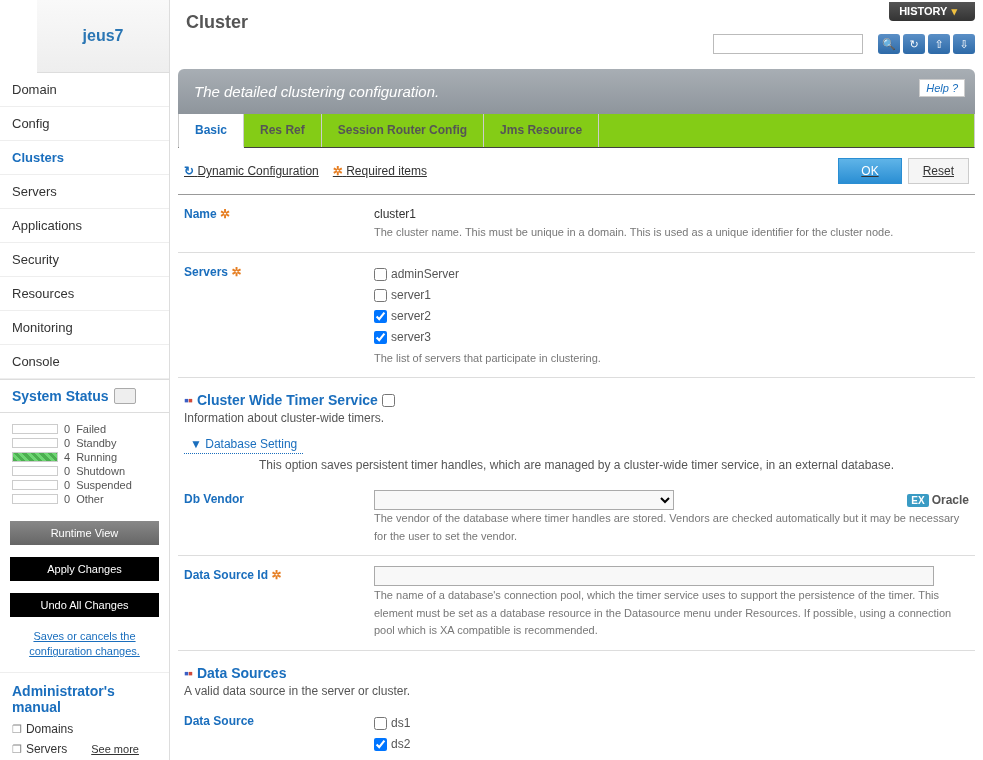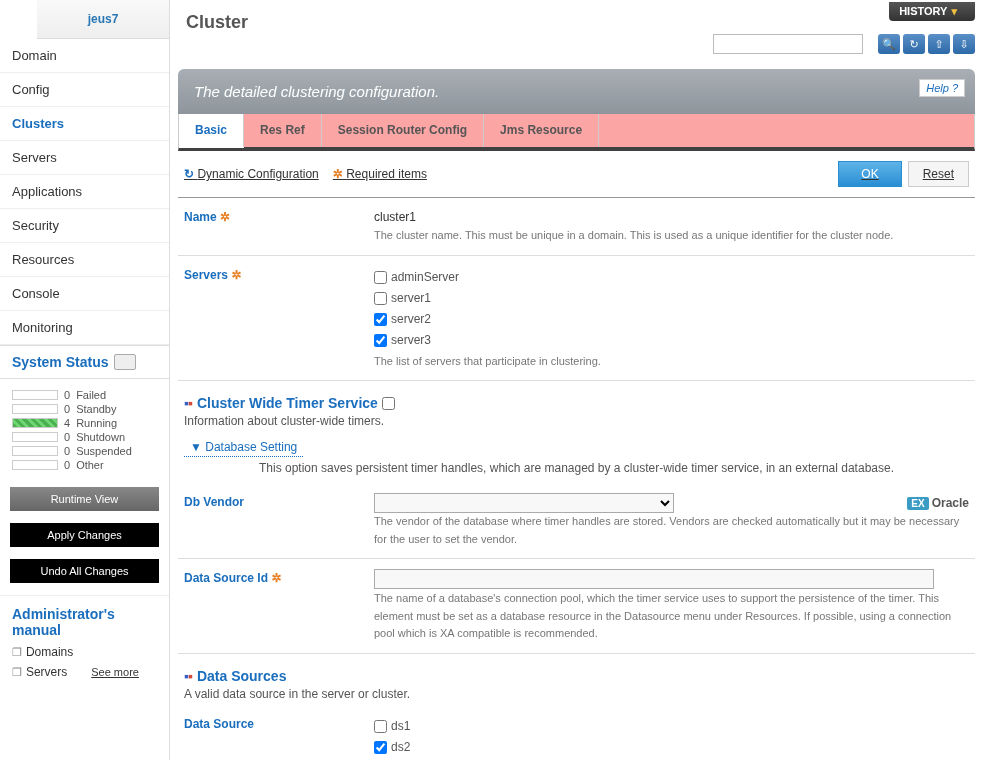--- a/index.html
+++ b/index.html
@@ -1,19 +1,19 @@
 <!DOCTYPE html>
 <html><head>
 <meta charset="utf-8">
 <style>
 * { box-sizing: border-box; margin: 0; padding: 0; }
 body { font-family: Arial, sans-serif; font-size: 12px; color: #333; background: #fff; width: 983px; height: 760px; overflow: hidden; }
 .layout { display: flex; height: 100%; }
 .sidebar { width: 170px; border-right: 1px solid #ddd; background: #fff; display: flex; flex-direction: column; }
-.sidebar-header { text-align: center; padding: 12px 0; font-size: 12px; color: #2a76b4; font-weight: bold; border-bottom: 1px solid #ddd; background: linear-gradient(#f9f9f9,#eee); margin-left: 37px; }
+.sidebar-header { text-align: center; padding: 27px 0; font-size: 16px; color: #2a76b4; font-weight: bold; border-bottom: 1px solid #ddd; background: linear-gradient(#f9f9f9,#eee); margin-left: 37px; }
 .nav-item { padding: 9px 12px; border-bottom: 1px solid #eee; color: #333; cursor: pointer; font-size: 13px; }
 .nav-item.active { color: #1a6ebd; font-weight: bold; }
 .sys-status-h { padding: 8px 12px; color: #1a6ebd; font-weight: bold; font-size: 14px; border-top: 1px solid #ddd; border-bottom: 1px solid #ddd; display:flex; align-items:center; gap:6px;}
 .sys-status { padding: 8px 12px; }
 .stat-row { display: flex; align-items: center; gap: 6px; margin: 2px 0; font-size: 11px; color:#555;}
 .stat-bar { width: 46px; height: 10px; border: 1px solid #ccc; }
 .stat-bar.run { background: repeating-linear-gradient(45deg,#4CAF50,#4CAF50 3px,#6ed673 3px,#6ed673 6px); }
 .btn-block { margin: 6px 10px; padding: 6px; text-align: center; color: #fff; font-size: 11px; cursor: pointer; }
 .btn-grey { background: linear-gradient(#888,#666); }
 .btn-dark { background: #000; }
@@ -24,21 +24,21 @@
 
 .main { flex: 1; padding: 0 8px; position: relative; overflow-y:auto;}
 .history-btn { position: absolute; right: 8px; top: 2px; background: linear-gradient(#555,#333); color: #fff; padding: 3px 18px 3px 10px; font-size: 11px; font-weight: bold; border-radius:0 0 4px 4px; cursor:pointer;}
 .history-btn::after{content:"▾"; color:#f0c040; margin-left:4px;}
 .page-title { font-size: 18px; color: #555; padding: 12px 0 6px 8px; font-weight:bold;}
 .top-icons { position:absolute; right:8px; top:34px; display:flex; gap:3px;}
 .top-icons .icn { width:22px; height:20px; background:linear-gradient(#5a8fc6,#2d6aa8); border-radius:3px; display:flex; align-items:center; justify-content:center; color:#fff; font-size:11px; cursor:pointer;}
 .search-box { position:absolute; right:120px; top:34px; width:150px; height:20px; border:1px solid #bbb;}
 .banner { background: linear-gradient(#a8aeb4,#8e959c); color: #fff; padding: 14px 16px; font-size: 15px; font-style: italic; border-radius: 6px 6px 0 0; margin-top: 30px; position:relative;}
 .help-btn { position:absolute; right:10px; top:10px; background:#fff; color:#1a6ebd; padding:2px 6px; font-size:11px; border:1px solid #ccc; cursor:pointer;}
-.tabs { display: flex; border-bottom: 4px solid #404040; background:#fca5a5; border-left:1px solid #ccc; border-right:1px solid #ccc;}
+.tabs { display: flex; border-bottom: 1px solid #404040; background:#84cc16; border-left:1px solid #ccc; border-right:1px solid #ccc;}
 .tab { padding: 9px 16px; font-size: 12px; font-weight: bold; color: #555; cursor: pointer; border-right:1px solid #ccc;}
 .tab.active { background: #fff; color: #1a6ebd; border-bottom:2px solid #fff; margin-bottom:-1px;}
 .legend-row { display:flex; align-items:center; padding:10px 6px; gap:8px; border-bottom:1px solid #999;text-decoration:underline;}
 .legend-row .left { display:flex; gap:14px; align-items:center;}
 .legend-row .right { margin-left:auto; display:flex; gap:6px;}
 .btn-ok { background: linear-gradient(#5fb4e8,#2a8ed3); color:#fff; padding:5px 22px; border:1px solid #2a8ed3; cursor:pointer; font-size:12px;}
 .btn-reset { background:#f5f5f5; padding:5px 14px; border:1px solid #ccc; cursor:pointer; font-size:12px;}
 .dyn-icon{color:#1a6ebd; font-weight:bold;}
 .req-icon{color:#e67e22; font-weight:bold;}
 .form-row { display:flex; padding:10px 6px; border-bottom:1px solid #ddd; }
@@ -66,22 +66,22 @@
   <div class="sidebar">
     <div class="sidebar-header">jeus7</div>
     <div>
       <div class="nav-item">Domain</div>
       <div class="nav-item">Config</div>
       <div class="nav-item active">Clusters</div>
       <div class="nav-item">Servers</div>
       <div class="nav-item">Applications</div>
       <div class="nav-item">Security</div>
       <div class="nav-item">Resources</div>
+      <div class="nav-item">Monitoring</div>
       <div class="nav-item">Console</div>
-      <div class="nav-item">Monitoring</div>
     </div>
     <div class="sys-status-h">
       <span>System Status</span>
       <span class="monitor-icon"></span>
     </div>
     <div class="sys-status">
       <div class="stat-row">
           <span class="stat-bar"></span>
           <span>0</span>
           <span>Failed</span>
@@ -108,20 +108,21 @@
         </div>
       <div class="stat-row">
           <span class="stat-bar"></span>
           <span>0</span>
           <span>Other</span>
         </div>
     </div>
     <div class="btn-block btn-grey">Runtime View</div>
     <div class="btn-block btn-dark">Apply Changes</div>
     <div class="btn-block btn-dark">Undo All Changes</div>
+    <div class="save-link">Saves or cancels the configuration changes.</div>
     <div class="manual-h">Administrator's manual</div>
     <div class="manual-item">
         <span class="book-icon"></span>
         <span>Domains</span>
       </div>
     <div class="manual-item">
         <span class="book-icon"></span>
         <span>Servers</span>
         <span class="seemore">See more</span>
       </div>

